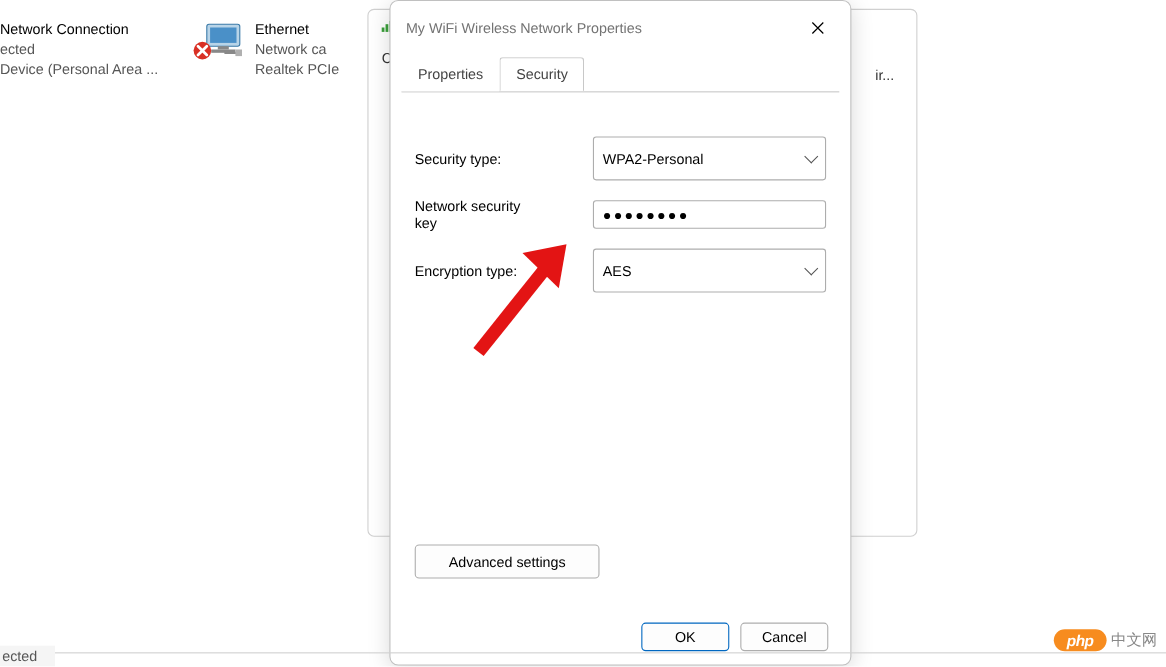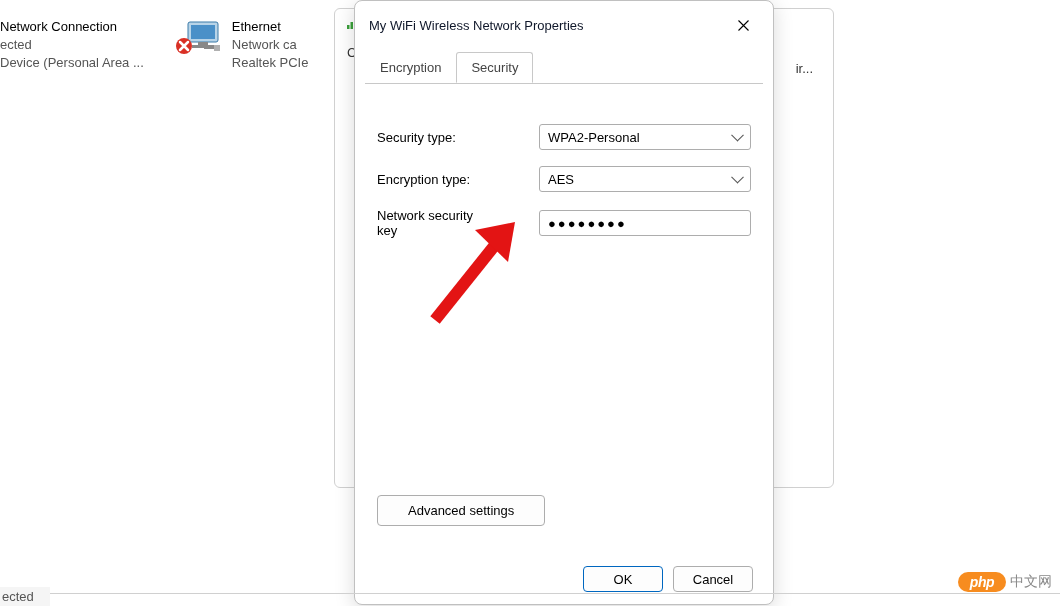--- a/index.html
+++ b/index.html
@@ -25,35 +25,35 @@
       position: absolute;
       left: 354px; top: 0;
       width: 420px; height: 605px;
       background: #fff;
       border: 1px solid #c0c0c0;
       border-radius: 8px;
       box-shadow: 0 4px 20px rgba(0,0,0,0.15);
       display: flex; flex-direction: column;
     }
     .dialog-titlebar { display: flex; align-items: center; justify-content: space-between; padding: 10px 14px 10px 14px; }
-    .dialog-title { font-size: 13px; color: #0f172a; }
+    .dialog-title { font-size: 13px; color: #737373; }
     .close-btn { width: 32px; height: 28px; display: flex; align-items: center; justify-content: center; cursor: pointer; font-size: 14px; color: #000; border-radius: 4px; }
 
     .tabs { display: flex; border-bottom: 1px solid transparent; margin: 2px 10px 0 10px; }
     .tab { padding: 7px 14px; border: 1px solid transparent; font-size: 13px; color: #444; cursor: pointer; position: relative; top: 1px; background: #fff; }
     .tab.active { border: 1px solid #c8c8c8; border-bottom: 1px solid #fff; border-radius: 3px 3px 0 0; }
     .tab-border-line { height: 1px; background: #c8c8c8; margin: 0 10px; }
 
     .dialog-body { flex: 1; padding: 40px 22px 10px 22px; position: relative; }
 
     .form-row { display: flex; align-items: center; margin-bottom: 16px; gap: 44px; }
     .form-label { width: 134px; font-size: 13px; color: #000; }
     .form-control { flex: 1; }
 
-    .select-box { position: relative; width: 212px; height: 26px; border: 1px solid #adadad; border-radius: 3px; background: #fff; display: flex; align-items: center; padding: 0 24px 0 8px; font-size: 13px; cursor: pointer; }
+    .select-box { position: relative; width: 212px; height: 40px; border: 1px solid #adadad; border-radius: 3px; background: #fff; display: flex; align-items: center; padding: 0 24px 0 8px; font-size: 13px; cursor: pointer; }
     .select-box::after { content: ""; position: absolute; right: 8px; top: 50%; width: 8px; height: 8px; border-right: 1.2px solid #555; border-bottom: 1.2px solid #555; transform: translateY(-70%) rotate(45deg); }
 
     .text-input { width: 212px; height: 26px; border: 1px solid #adadad; border-radius: 3px; padding: 0 8px; font-size: 13px; letter-spacing: 2px; font-family: Arial; }
 
     .checkbox-row { display: flex; align-items: center; margin-left: 134px; margin-top: 20px; gap: 8px; }
     .checkbox { width: 17px; height: 17px; border: 1.2px solid #888; border-radius: 4px; background: #fff; cursor: pointer; }
     .checkbox-label { font-size: 13px; }
 
     .advanced-btn { position: absolute; left: 22px; bottom: 28px; padding: 7px 30px; border: 1px solid #adadad; border-radius: 4px; background: #fdfdfd; font-size: 13px; cursor: pointer; }
 
@@ -122,49 +122,49 @@
   <div class="dialog-titlebar">
     <span class="dialog-title">My WiFi Wireless Network Properties</span>
     <div class="close-btn">
       <svg width="11" height="11" viewBox="0 0 11 11">
         <path d="M0.5 0.5 L10.5 10.5 M10.5 0.5 L0.5 10.5" stroke="currentColor" stroke-width="1.1"></path>
       </svg>
     </div>
   </div>
 
   <div class="tabs">
-    <div class="tab">Encryption</div>
+    <div class="tab">Properties</div>
     <div class="tab active">Security</div>
   </div>
   <div class="tab-border-line"></div>
 
   <div class="dialog-body">
 
     <div class="form-row">
       <div class="form-label">Security type:</div>
       <div class="form-control">
         <div class="select-box">
           <span>WPA2-Personal</span>
         </div>
       </div>
     </div>
 
     <div class="form-row">
+      <div class="form-label">Network security key</div>
+      <div class="form-control">
+        <input type="text" class="text-input" readonly="" value="●●●●●●●●" style="">
+      </div>
+    </div>
+
+    <div class="form-row">
       <div class="form-label">Encryption type:</div>
       <div class="form-control">
         <div class="select-box">
           <span>AES</span>
         </div>
-      </div>
-    </div>
-
-    <div class="form-row">
-      <div class="form-label">Network security key</div>
-      <div class="form-control">
-        <input type="text" class="text-input" readonly="" value="●●●●●●●●" style="">
       </div>
     </div>
 
 
     <button class="advanced-btn">Advanced settings</button>
 
   </div>
 
   <div class="dialog-footer">
     <button class="btn primary">OK</button>

